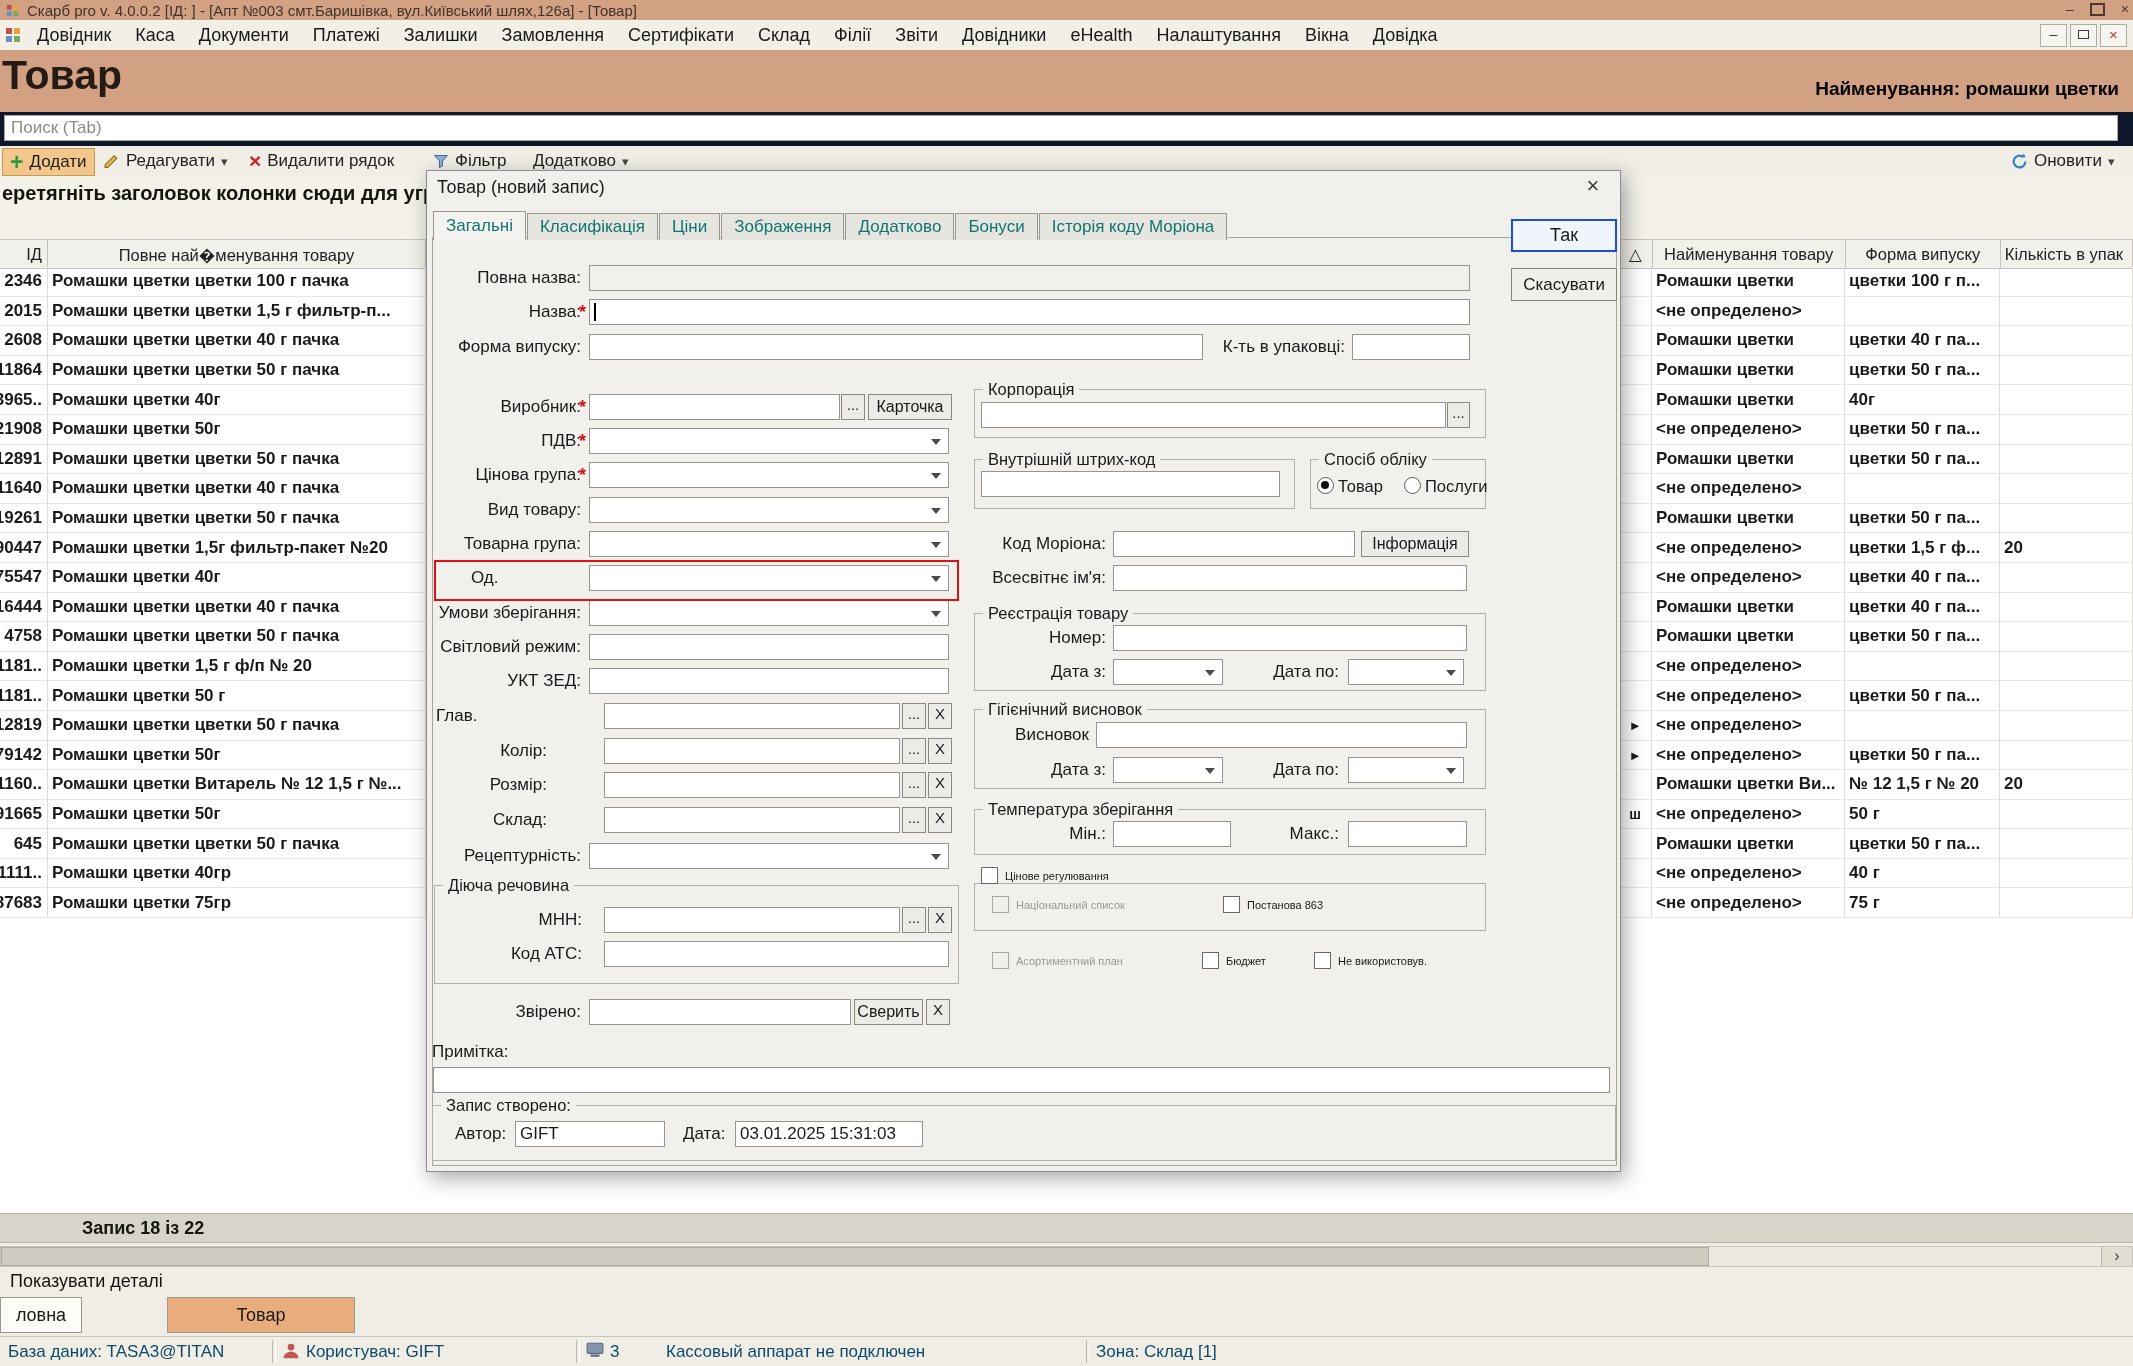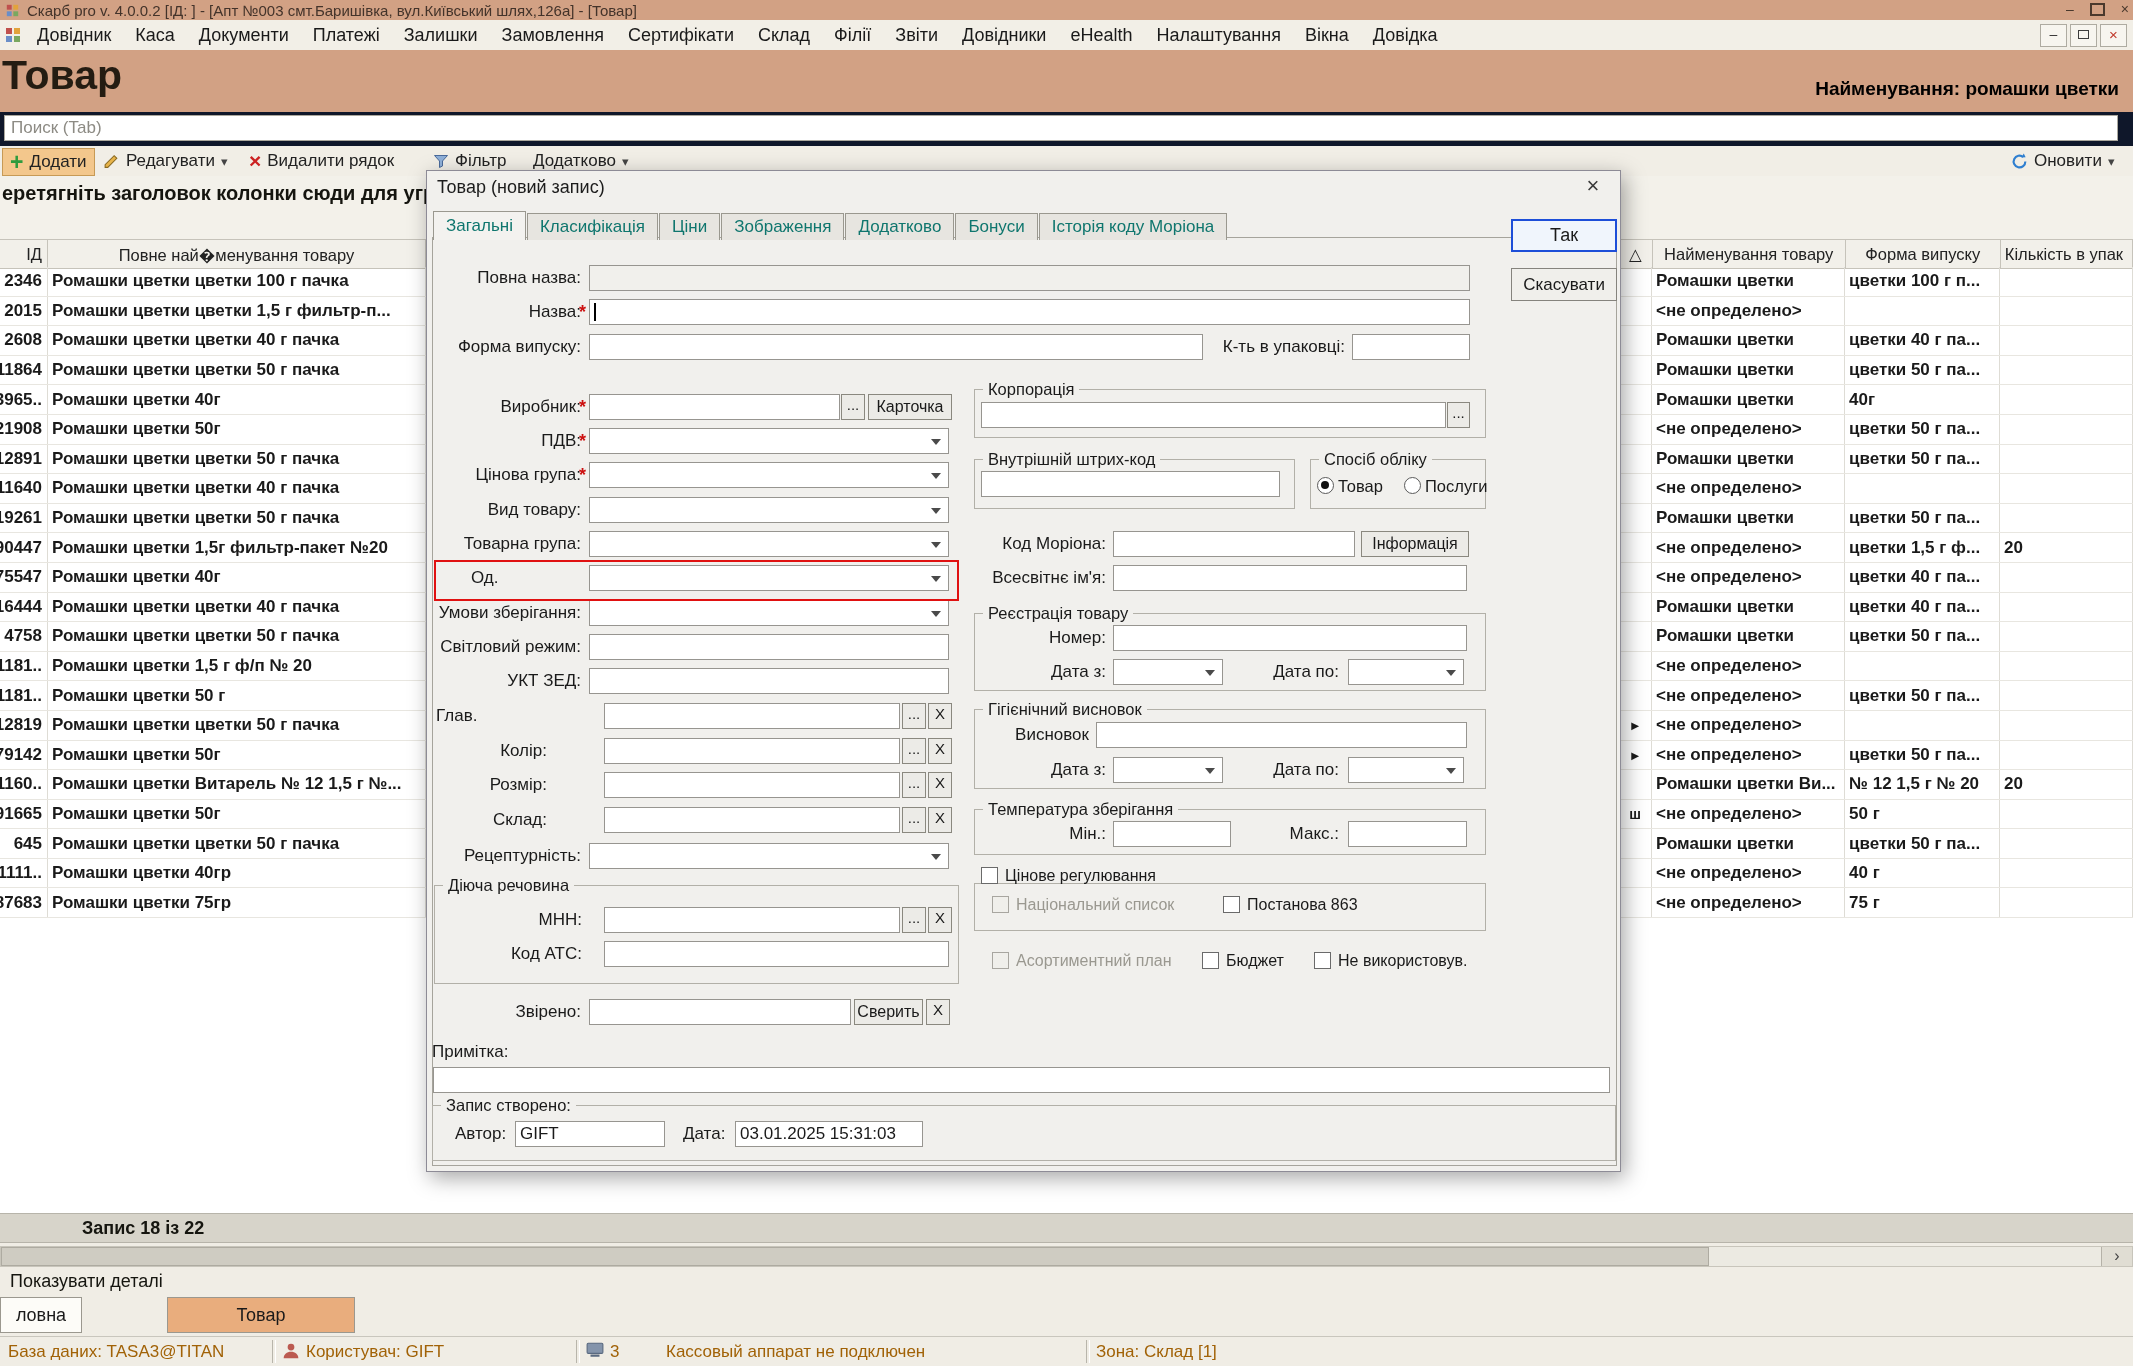--- a/index.html
+++ b/index.html
@@ -54,21 +54,21 @@
     border-top:1px solid #b7b4aa;border-bottom:1px solid #b7b4aa;font-size:18px;font-weight:bold;
     line-height:28px;padding-left:82px;box-sizing:border-box;color:#15150f;}
   #hscroll{position:absolute;left:0;top:1246px;width:2133px;height:21px;background:#eceae2;border:1px solid #c8c5bb;box-sizing:border-box;}
   #hthumb{position:absolute;left:0;top:0;width:1708px;height:19px;background:#cfccc2;border:1px solid #aeaba1;box-sizing:border-box;}
   #harrow{position:absolute;right:0;top:0;width:30px;height:19px;background:#e0ddd3;border-left:1px solid #b5b2a8;
     text-align:center;font-size:16px;line-height:18px;color:#444;}
   #details{position:absolute;left:10px;top:1271px;font-size:18px;color:#15150f;}
   .btab{position:absolute;height:36px;border:1px solid #9b988f;display:flex;align-items:center;
     justify-content:center;font-size:18px;background:#fdfcf8;box-sizing:border-box;overflow:hidden;}
   #statusbar{position:absolute;left:0;top:1336px;width:2133px;height:30px;background:#f0ede5;border-top:1px solid #c9c6bd;}
-  #statusbar span{position:absolute;top:5px;font-size:17px;color:#a16207;white-space:nowrap;}
+  #statusbar span{position:absolute;top:5px;font-size:17px;color:#0c4a6e;white-space:nowrap;}
   .ssep{position:absolute;top:3px;height:23px;width:2px;border-left:1px solid #b8b5ab;border-right:1px solid #ffffff;}
   #statusbar svg{position:absolute;top:5px;}
   
   #modal{position:absolute;left:426px;top:170px;width:1193px;height:1000px;background:#f1f0ed;
     border:1px solid #8d8b96;box-shadow:4px 6px 20px rgba(0,0,0,.35);z-index:10;}
   .m-title{position:absolute;left:10px;top:6px;font-size:18px;color:#1c1c1c;}
   .m-close{position:absolute;left:1150px;top:2px;width:32px;height:26px;font-size:22px;line-height:26px;
     text-align:center;color:#3a3a3a;}
   #mtabs{position:absolute;left:6px;top:40px;height:28px;white-space:nowrap;z-index:3;}
   .mtab{display:inline-block;height:26px;line-height:26px;padding:0 12px;font-size:17px;background:#e7e5e0;
@@ -89,21 +89,21 @@
   .caret{display:inline-block;width:1.5px;height:18px;background:#000;margin-top:3px;vertical-align:top;}
   .star{position:absolute;color:#cc1111;font-size:18px;font-weight:bold;z-index:3;}
   .mbtn{position:absolute;height:26px;background:#ecebe7;border:1px solid #8a887f;text-align:center;
     font-size:15px;line-height:20px;box-sizing:border-box;z-index:2;}
   .sbtn{position:absolute;height:26px;background:#ecebe7;border:1px solid #8a887f;text-align:center;
     font-size:16px;line-height:24px;box-sizing:border-box;z-index:2;}
   .gbox{position:absolute;border:1px solid #b2b0a8;z-index:1;}
   .gcap{position:absolute;top:-11px;left:8px;background:#f1f0ed;padding:0 5px;font-size:16.5px;line-height:20px;white-space:nowrap;}
   .cb{position:absolute;width:17px;height:17px;background:#fff;border:1px solid #6a6a6a;box-sizing:border-box;z-index:2;}
   .cb.dis{background:#f0efeb;border-color:#a8a6a0;}
-  .cblbl{position:absolute;font-size:16px;line-height:18px;white-space:nowrap;z-index:2;}
+  .cblbl{position:absolute;font-size:11px;line-height:18px;white-space:nowrap;z-index:2;}
   .cblbl.dis{color:#9a9890;}
   .radio{position:absolute;width:17px;height:17px;border:1px solid #5a5a5a;border-radius:50%;background:#fff;box-sizing:border-box;z-index:2;}
   .radio.on::after{content:"";position:absolute;left:3px;top:3px;width:8px;height:8px;border-radius:50%;background:#111;}
   .rlbl{position:absolute;font-size:16.5px;line-height:19px;white-space:nowrap;z-index:2;}
   .redbox{position:absolute;left:7px;top:389px;width:521px;height:37px;border:2px solid #e01111;z-index:6;pointer-events:none;}
 </style>
 </head>
 <body>
 
 <div id="titlebar">

